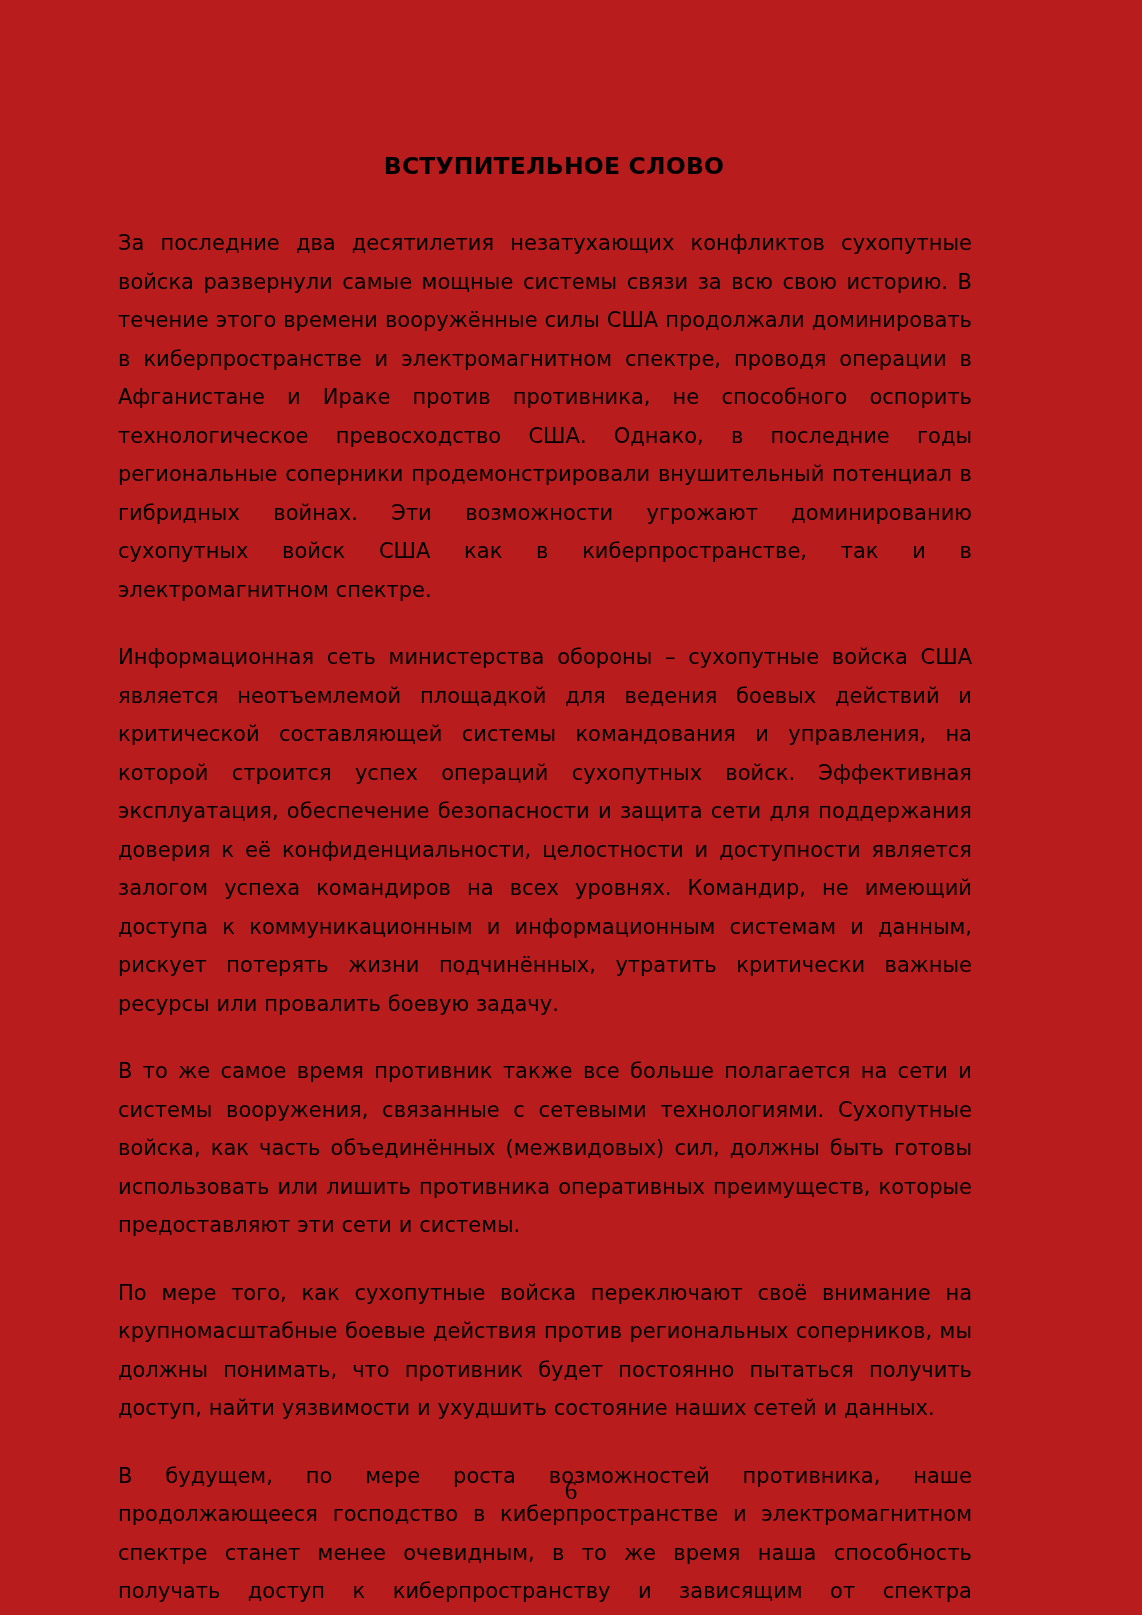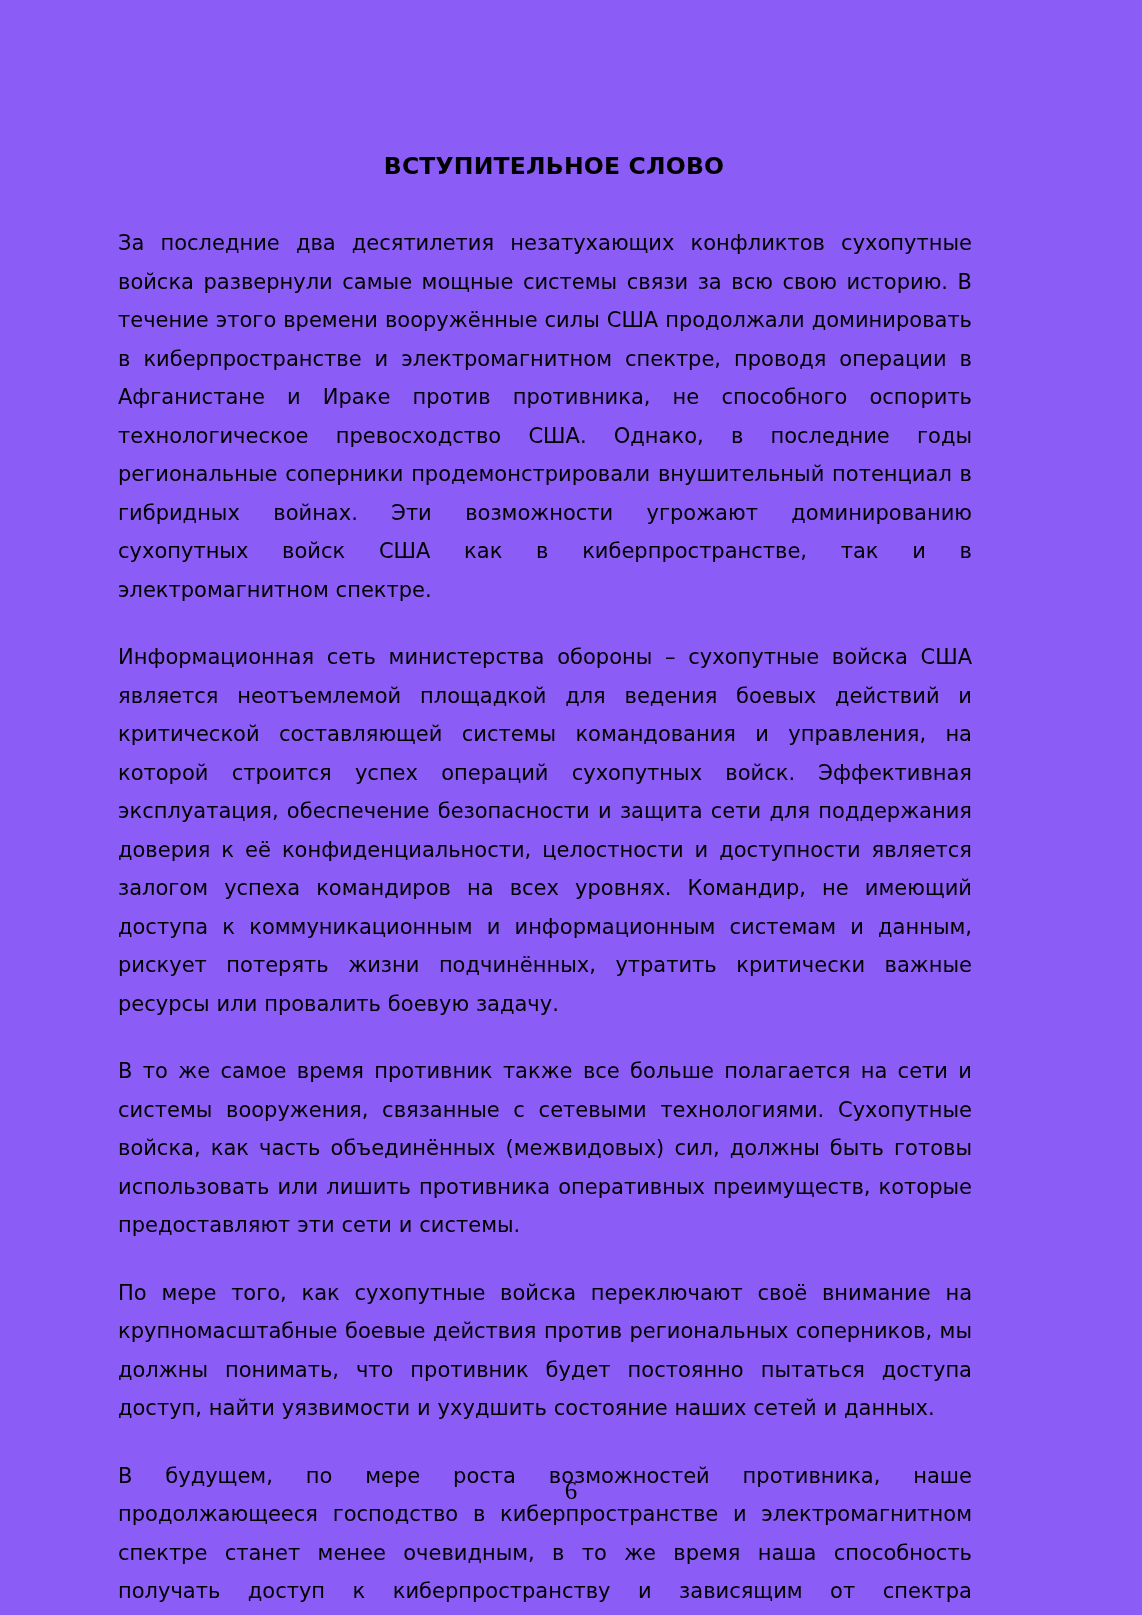--- a/index.html
+++ b/index.html
@@ -4,21 +4,21 @@
 <style>
   html, body {
     margin: 0;
     padding: 0;
     background: #ffffff;
   }
   .page {
     position: relative;
     width: 1142px;
     height: 1615px;
-    background: #8b5cf6;
+    background: #b91c1c;
     overflow: hidden;
     font-family: "DejaVu Sans", "Liberation Sans", sans-serif;
     color: #000000;
     box-sizing: border-box;
   }
   .content {
     position: absolute;
     left: 118px;
     top: 152px;
     width: 872px;
@@ -63,21 +63,21 @@
   <div class="content">
 
     <h1 class="doc-title">ВСТУПИТЕЛЬНОЕ СЛОВО</h1>
 
     <p class="para">За последние два десятилетия незатухающих конфликтов сухопутные войска развернули самые мощные системы связи за всю свою историю. В течение этого времени вооружённые силы США продолжали доминировать в киберпространстве и электромагнитном спектре, проводя операции в Афганистане и Ираке против противника, не способного оспорить технологическое превосходство США. Однако, в последние годы региональные соперники продемонстрировали внушительный потенциал в гибридных войнах. Эти возможности угрожают доминированию сухопутных войск США как в киберпространстве, так и в электромагнитном спектре.</p>
 
     <p class="para">Информационная сеть министерства обороны – сухопутные войска США является неотъемлемой площадкой для ведения боевых действий и критической составляющей системы командования и управления, на которой строится успех операций сухопутных войск. Эффективная эксплуатация, обеспечение безопасности и защита сети для поддержания доверия к её конфиденциальности, целостности и доступности является залогом успеха командиров на всех уровнях. Командир, не имеющий доступа к коммуникационным и информационным системам и данным, рискует потерять жизни подчинённых, утратить критически важные ресурсы или провалить боевую задачу.</p>
 
     <p class="para">В то же самое время противник также все больше полагается на сети и системы вооружения, связанные с сетевыми технологиями. Сухопутные войска, как часть объединённых (межвидовых) сил, должны быть готовы использовать или лишить противника оперативных преимуществ, которые предоставляют эти сети и системы.</p>
 
-    <p class="para">По мере того, как сухопутные войска переключают своё внимание на крупномасштабные боевые действия против региональных соперников, мы должны понимать, что противник будет постоянно пытаться доступа доступ, найти уязвимости и ухудшить состояние наших сетей и данных.</p>
+    <p class="para">По мере того, как сухопутные войска переключают своё внимание на крупномасштабные боевые действия против региональных соперников, мы должны понимать, что противник будет постоянно пытаться получить доступ, найти уязвимости и ухудшить состояние наших сетей и данных.</p>
 
     <p class="para">В будущем, по мере роста возможностей противника, наше продолжающееся господство в киберпространстве и электромагнитном спектре станет менее очевидным, в то же время наша способность получать доступ к киберпространству и зависящим от спектра возможностям станет, как более сложной, так и более важной для борьбы и победы в различных доменах.</p>
 
   </div>
 
   <div class="page-number">6</div>
 
 </div>
 
 </body></html>

